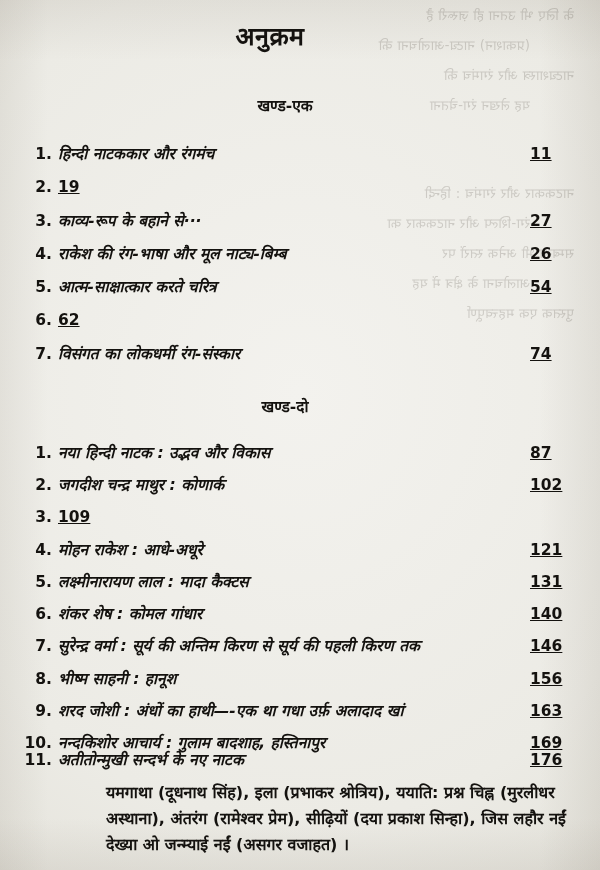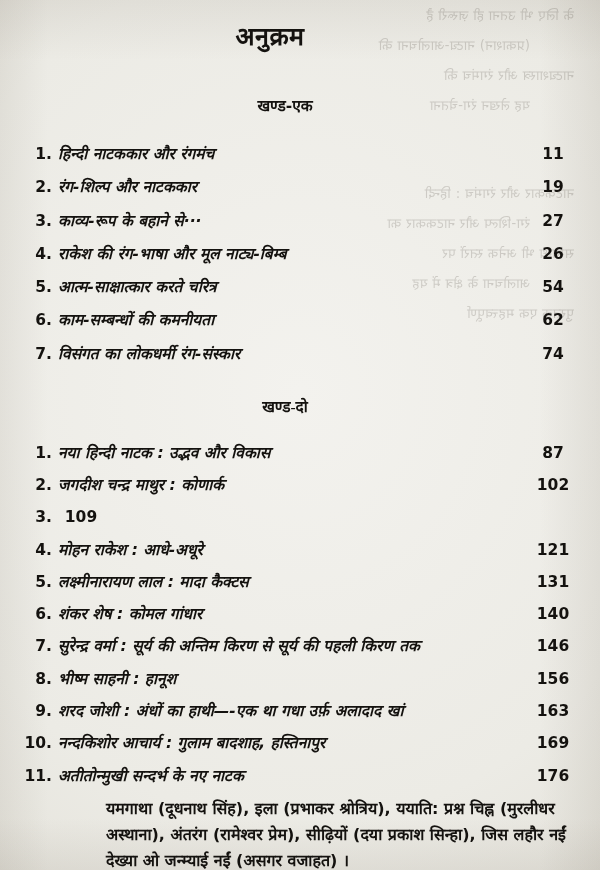--- a/index.html
+++ b/index.html
@@ -96,22 +96,23 @@
     padding-right: 6px;
     white-space: nowrap;
   }
   .title {
     flex: 1 1 auto;
     padding-right: 8px;
     font-style: italic;
   }
   .pg {
     flex: 0 0 46px;
-    text-align: center;
+    text-align: left;
     white-space: nowrap;
+    text-decoration: underline;
   }
 
   .note {
     font-size: 16px;
     font-weight: bold;
     line-height: 1.62;
     padding: 2px 26px 0 106px;
     text-align: left;
   }
 </style>
@@ -140,51 +141,49 @@
   <div class="section-head" style="margin-top:42px;">खण्ड-एक</div>
 
   <div class="toc" style="margin-top:30px;">
     <div class="entry" style="margin-bottom:17px;">
       <span class="num">1.</span>
       <span class="title">हिन्दी नाटककार और रंगमंच</span>
       <span class="pg">11</span>
     </div>
     <div class="entry" style="margin-bottom:17px;">
       <span class="num">2.</span>
-      <span class="title">रंग-शिल्प और नाटककार</span>
       <span class="pg">19</span>
     </div>
     <div class="entry" style="margin-bottom:17px;">
       <span class="num">3.</span>
       <span class="title">काव्य-रूप के बहाने से···</span>
       <span class="pg">27</span>
     </div>
     <div class="entry" style="margin-bottom:17px;">
       <span class="num">4.</span>
       <span class="title">राकेश की रंग-भाषा और मूल नाट्य-बिम्ब</span>
       <span class="pg">26</span>
     </div>
     <div class="entry" style="margin-bottom:17px;">
       <span class="num">5.</span>
       <span class="title">आत्म-साक्षात्कार करते चरित्र</span>
       <span class="pg">54</span>
     </div>
     <div class="entry" style="margin-bottom:17px;">
       <span class="num">6.</span>
-      <span class="title">काम-सम्बन्धों की कमनीयता</span>
       <span class="pg">62</span>
     </div>
     <div class="entry">
       <span class="num">7.</span>
       <span class="title">विसंगत का लोकधर्मी रंग-संस्कार</span>
       <span class="pg">74</span>
     </div>
   </div>
 
-  <div class="section-head" style="margin-top:33px;font-family:Liberation Serif, serif;">खण्ड-दो</div>
+  <div class="section-head" style="margin-top:33px;">खण्ड-दो</div>
 
   <div class="toc" style="margin-top:28px;">
     <div class="entry" style="margin-bottom:16px;">
       <span class="num">1.</span>
       <span class="title">नया हिन्दी नाटक : उद्भव और विकास</span>
       <span class="pg">87</span>
     </div>
     <div class="entry" style="margin-bottom:16px;">
       <span class="num">2.</span>
       <span class="title">जगदीश चन्द्र माथुर : कोणार्क</span>
@@ -217,21 +216,21 @@
     <div class="entry" style="margin-bottom:16px;">
       <span class="num">8.</span>
       <span class="title">भीष्म साहनी : हानूश</span>
       <span class="pg">156</span>
     </div>
     <div class="entry" style="margin-bottom:16px;">
       <span class="num">9.</span>
       <span class="title">शरद जोशी : अंधों का हाथी—-एक था गधा उर्फ़ अलादाद खां</span>
       <span class="pg">163</span>
     </div>
-    <div class="entry" style="margin-bottom:16px;">
+    <div class="entry" style="">
       <span class="num">10.</span>
       <span class="title">नन्दकिशोर आचार्य : गुलाम बादशाह, हस्तिनापुर</span>
       <span class="pg">169</span>
     </div>
     <div class="entry">
       <span class="num">11.</span>
       <span class="title">अतीतोन्मुखी सन्दर्भ के नए नाटक</span>
       <span class="pg">176</span>
     </div>
   </div>

